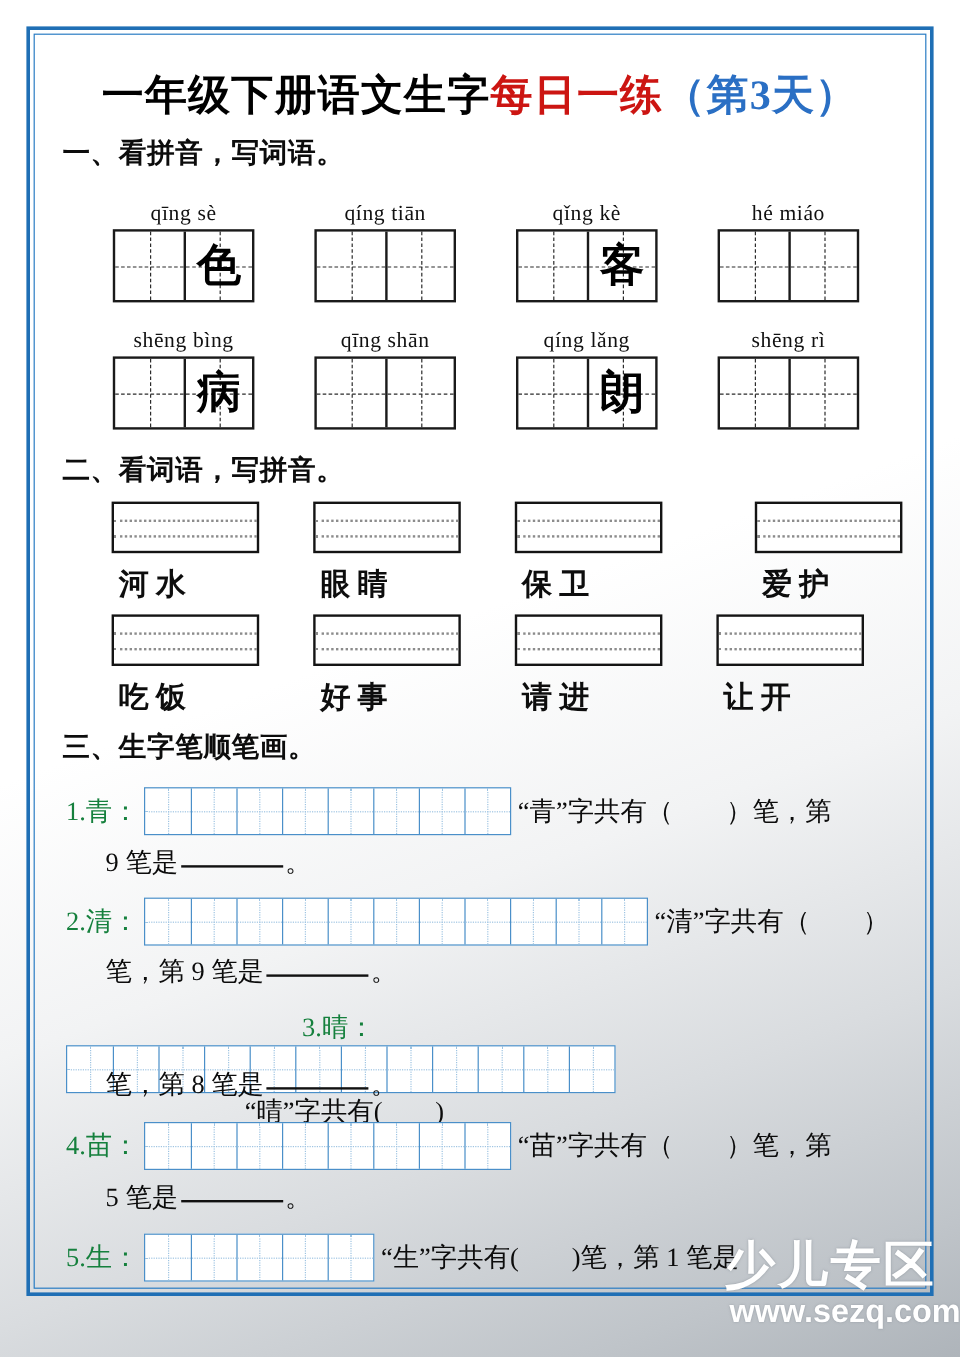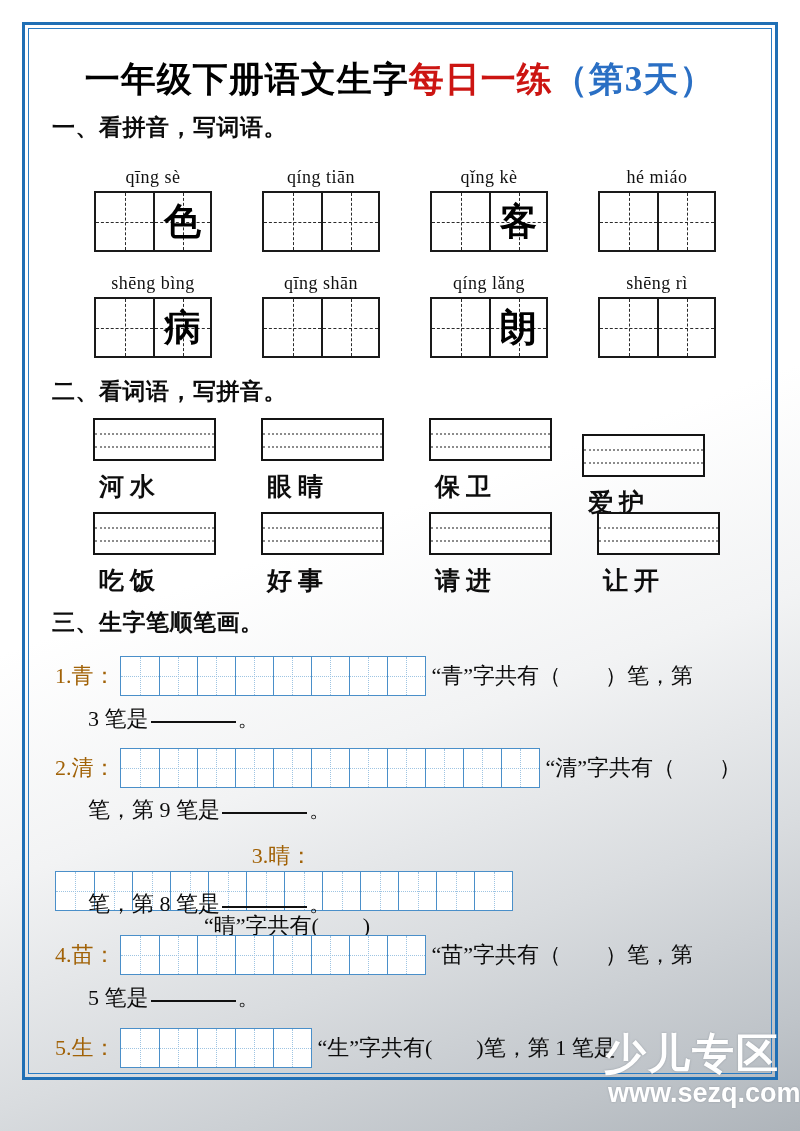--- a/index.html
+++ b/index.html
@@ -145,21 +145,21 @@
     letter-spacing: 6px;
     text-indent: 6px;
     white-space: nowrap;
     font-family: "Liberation Serif", serif;
   }
 
   
   .stroke-row { position: absolute; display: flex; align-items: center; }
   .stroke-label {
     font-size: 22px;
-    color: #a16207;
+    color: #15803d;
     white-space: nowrap;
     margin-right: 4px;
     font-family: "Liberation Serif", serif;
   }
   .stroke-grid {
     display: flex;
     border: 1.5px solid #4a8fc9;
     box-sizing: border-box;
     background: #fff;
   }
@@ -356,21 +356,21 @@
       </div>
     <div class="pyb-word">眼睛</div>
   </div>
   <div class="pyb-group" style="left:429px; top:418px;">
     <div class="pyb-box">
         <div class="l1"></div>
         <div class="l2"></div>
       </div>
     <div class="pyb-word">保卫</div>
   </div>
-  <div class="pyb-group" style="left:582px; top:418px;margin-top:16px;">
+  <div class="pyb-group" style="left:629px; top:418px;">
     <div class="pyb-box">
         <div class="l1"></div>
         <div class="l2"></div>
       </div>
     <div class="pyb-word">爱护</div>
   </div>
 
   <div class="pyb-group" style="left:93px; top:512px;">
     <div class="pyb-box">
         <div class="l1"></div>
@@ -410,21 +410,21 @@
         <span class="sg-cell"></span>
         <span class="sg-cell"></span>
         <span class="sg-cell"></span>
         <span class="sg-cell"></span>
         <span class="sg-cell"></span>
         <span class="sg-cell"></span>
       </span>
     <span class="stroke-text">“青”字共有（　　）笔，第</span>
   </div>
   <div class="stroke-cont" style="left:88px; top:704px;">
-    <span>3 笔是</span><span class="blank-line"></span><span>。</span>
+    <span>9 笔是</span><span class="blank-line"></span><span>。</span>
   </div>
 
   <div class="stroke-row" style="left:55px; top:748px;">
     <span class="stroke-label">2.清：</span>
     <span class="stroke-grid">
         <span class="sg-cell"></span>
         <span class="sg-cell"></span>
         <span class="sg-cell"></span>
         <span class="sg-cell"></span>
         <span class="sg-cell"></span>

